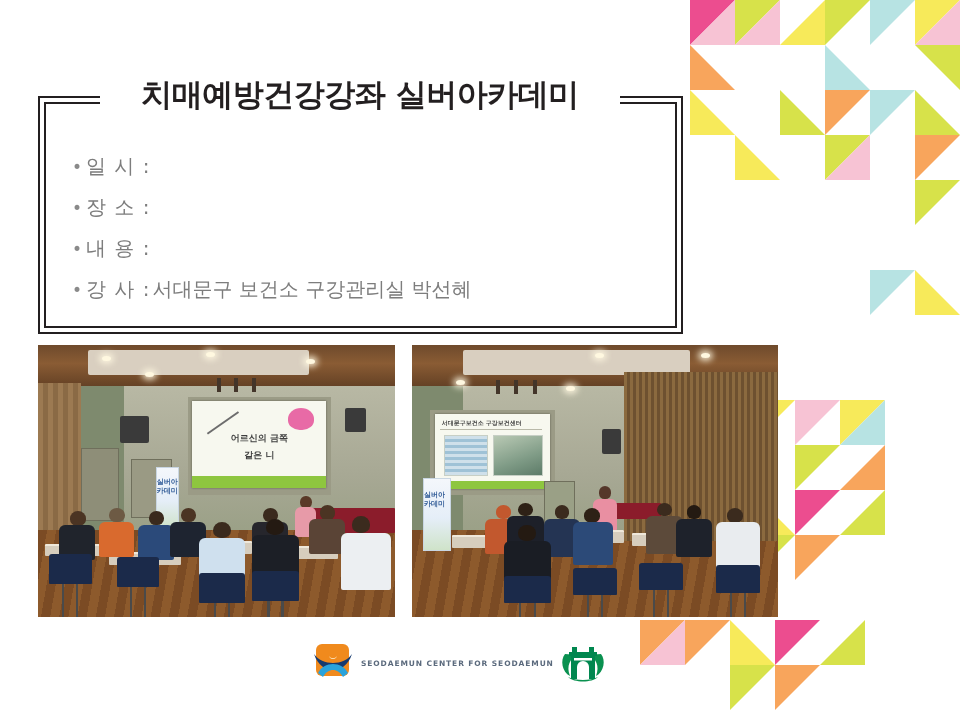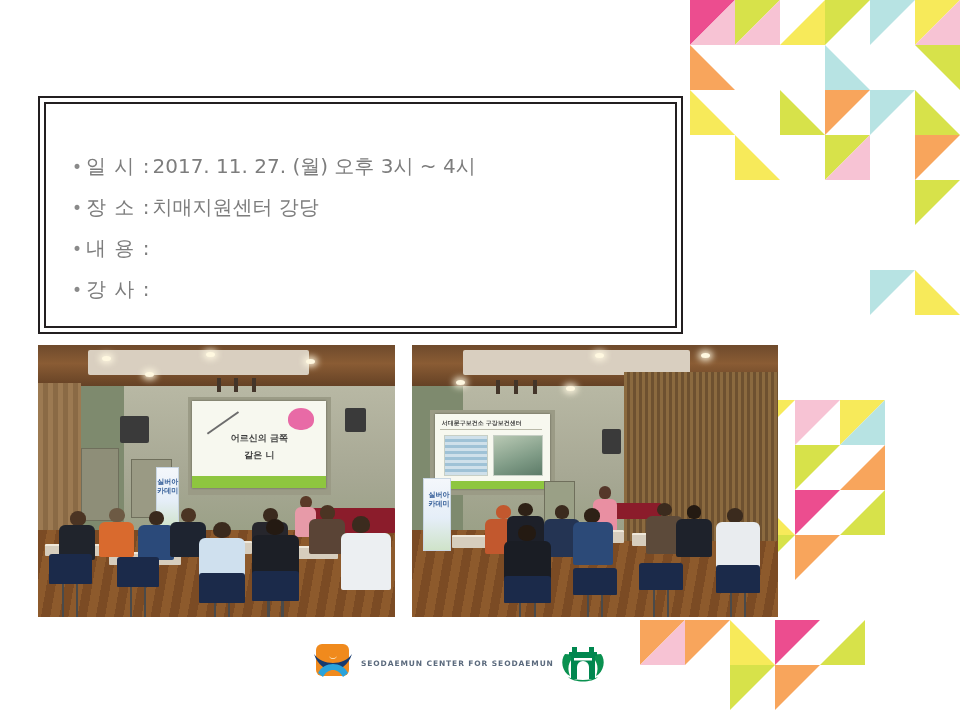--- a/index.html
+++ b/index.html
@@ -71,21 +71,21 @@
   .pendant{position:absolute;width:4px;height:14px;background:#43352a;}
   .curtain{position:absolute;background:repeating-linear-gradient(90deg,#8b6a3f 0 3px,#6e5130 3px 6px);}
   .door{position:absolute;background:#8e8e78;border:1px solid #6f6f5c;}
   .table{position:absolute;background:#d6cdbd;border-top:2px solid #efe8da;border-radius:1px;}
   .chair{position:absolute;background:#1b2a4a;border-radius:3px 3px 1px 1px;}
   .chair::after{content:"";position:absolute;left:18%;top:100%;width:64%;height:160%;
     background:linear-gradient(90deg,transparent 0 22%,#4a4a4a 22% 30%,transparent 30% 70%,#4a4a4a 70% 78%,transparent 78%);}
   .head{position:absolute;border-radius:50% 50% 45% 45%;}
   .body{position:absolute;border-radius:6px 6px 2px 2px;}
   .banner{position:absolute;background:linear-gradient(180deg,#f4f7fb 0%,#e5eef8 55%,#cfe3c9 100%);border:1px solid #c9d6e2;}
-  .banner-txt{position:absolute;left:0;right:0;top:16%;text-align:right;
+  .banner-txt{position:absolute;left:0;right:0;top:16%;text-align:left;
     font-size:7px;line-height:9px;color:#2f5a96;font-weight:bold;}
   .podium{position:absolute;background:#8b1c2b;border-radius:1px;}
 
   
   .slide-inner{position:absolute;inset:0;background:#f7f8ef;}
   .slide-green-band{position:absolute;left:0;bottom:0;width:100%;height:14%;background:#8ec63f;}
   .slide-tooth{position:absolute;border-radius:50% 50% 45% 45%;background:#e86aa6;}
   .slide-text{position:absolute;width:100%;text-align:center;color:#3f3f3f;font-weight:bold;}
   .slide-bar{position:absolute;background:#6d6d6d;transform:rotate(-35deg);}
   .slide-head{position:absolute;left:6%;top:6%;font-size:6px;color:#444;font-weight:bold;white-space:nowrap;}
@@ -162,39 +162,41 @@
       <div class="tri" style="left: 45px; top: 0px; width: 45px; height: 45px; background: rgb(248, 165, 92); clip-path: polygon(0px 0px, 100% 0px, 0px 100%);"></div>
       <div class="tri" style="left: 90px; top: 0px; width: 45px; height: 45px; background: rgb(247, 234, 90); clip-path: polygon(0px 0px, 0px 100%, 100% 100%);"></div>
       <div class="tri" style="left: 135px; top: 0px; width: 45px; height: 45px; background: rgb(236, 77, 143); clip-path: polygon(0px 0px, 100% 0px, 0px 100%);"></div>
       <div class="tri" style="left: 180px; top: 0px; width: 45px; height: 45px; background: rgb(215, 226, 74); clip-path: polygon(100% 0px, 100% 100%, 0px 100%);"></div>
       <div class="tri" style="left: 90px; top: 45px; width: 45px; height: 45px; background: rgb(215, 226, 74); clip-path: polygon(0px 0px, 100% 0px, 0px 100%);"></div>
       <div class="tri" style="left: 135px; top: 45px; width: 45px; height: 45px; background: rgb(248, 165, 92); clip-path: polygon(0px 0px, 100% 0px, 0px 100%);"></div>
     </div>
 
   <div id="info-frame"></div>
 
+  <div id="title-wrap">
+    <span id="poster-title">치매예방건강강좌 실버아카데미</span>
+  </div>
 
   <ul id="bullet-list">
     <li>
       <span class="dot">•</span>
       <span class="lbl">일 시 :</span>
-      <span class="val">2017. 11. 27. (월) 오후 3시 ~ 4시</span>
     </li>
     <li>
       <span class="dot">•</span>
       <span class="lbl">장 소 :</span>
-      <span class="val">치매지원센터 강당</span>
     </li>
     <li>
       <span class="dot">•</span>
       <span class="lbl">내 용 :</span>
     </li>
     <li>
       <span class="dot">•</span>
       <span class="lbl">강 사 :</span>
+      <span class="val">서대문구 보건소 구강관리실 박선혜</span>
     </li>
   </ul>
 
   <div class="photo" id="photo-left">
     <div class="ph-stage">
       <div class="ceil"></div>
       <div class="ceil-inner"></div>
       <div class="wall"></div>
       <div class="wall-dark"></div>
       <div class="wood-panel"></div>

